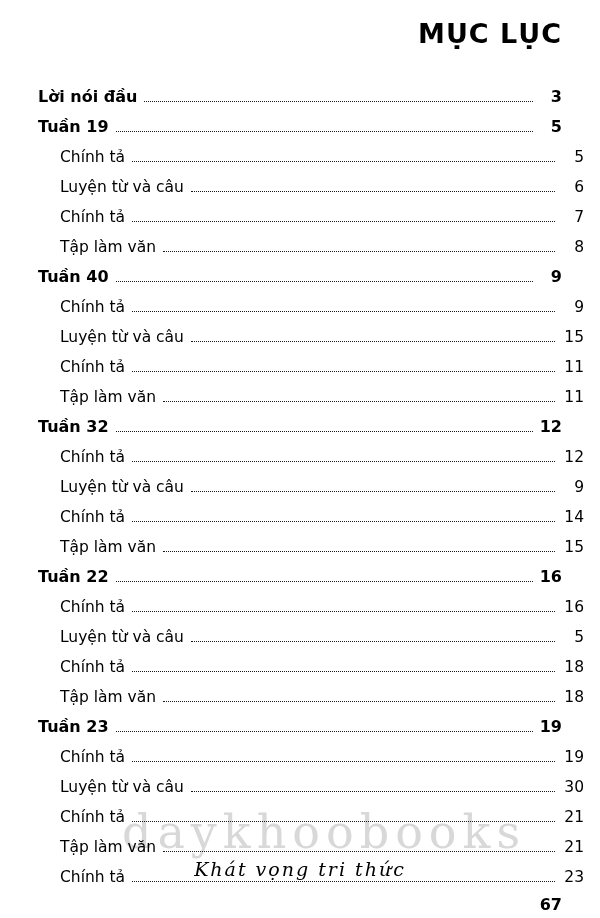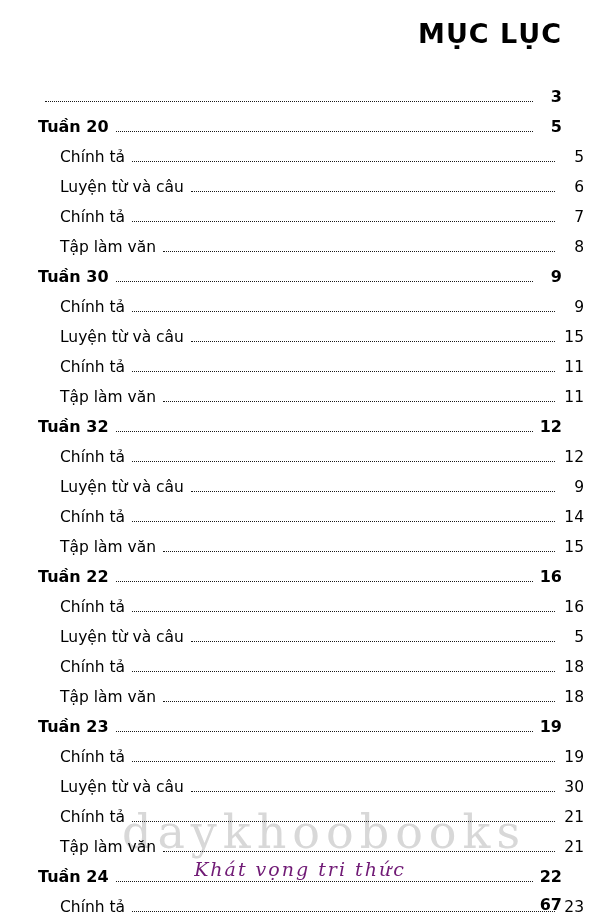--- a/index.html
+++ b/index.html
@@ -96,40 +96,41 @@
     font-family: "DejaVu Serif", serif;
     font-size: 46px;
     color: #d8d8d8;
     letter-spacing: 6px;
     line-height: 48px;
     margin-left: 48px;
   }
   .watermark .wm-sub {
     font-family: "DejaVu Serif", serif;
     font-size: 19px;
-    color: #701a75;
+    color: #000000;
     letter-spacing: 2px;
     font-style: italic;
     margin-top: 2px;
   }
 </style>
 </head>
 <body>
 
 <div class="page">
 
   <h1 class="page-title">MỤC LỤC</h1>
 
   <div class="toc">
       <div class="toc-row level-0">
+        <span class="label">Lời nói đầu</span>
         <span class="dots"></span>
         <span class="pageno">3</span>
       </div>
       <div class="toc-row level-0">
-        <span class="label">Tuần 20</span>
+        <span class="label">Tuần 19</span>
         <span class="dots"></span>
         <span class="pageno">5</span>
       </div>
       <div class="toc-row level-1">
         <span class="label">Chính tả</span>
         <span class="dots"></span>
         <span class="pageno">5</span>
       </div>
       <div class="toc-row level-1">
         <span class="label">Luyện từ và câu</span>
@@ -140,21 +141,21 @@
         <span class="label">Chính tả</span>
         <span class="dots"></span>
         <span class="pageno">7</span>
       </div>
       <div class="toc-row level-1">
         <span class="label">Tập làm văn</span>
         <span class="dots"></span>
         <span class="pageno">8</span>
       </div>
       <div class="toc-row level-0">
-        <span class="label">Tuần 30</span>
+        <span class="label">Tuần 40</span>
         <span class="dots"></span>
         <span class="pageno">9</span>
       </div>
       <div class="toc-row level-1">
         <span class="label">Chính tả</span>
         <span class="dots"></span>
         <span class="pageno">9</span>
       </div>
       <div class="toc-row level-1">
         <span class="label">Luyện từ và câu</span>
@@ -238,25 +239,20 @@
       </div>
       <div class="toc-row level-1">
         <span class="label">Chính tả</span>
         <span class="dots"></span>
         <span class="pageno">21</span>
       </div>
       <div class="toc-row level-1">
         <span class="label">Tập làm văn</span>
         <span class="dots"></span>
         <span class="pageno">21</span>
-      </div>
-      <div class="toc-row level-0">
-        <span class="label">Tuần 24</span>
-        <span class="dots"></span>
-        <span class="pageno">22</span>
       </div>
       <div class="toc-row level-1">
         <span class="label">Chính tả</span>
         <span class="dots"></span>
         <span class="pageno">23</span>
       </div>
     </div>
 
   <div class="watermark">
     <div class="wm-main">daykhoobooks</div>

